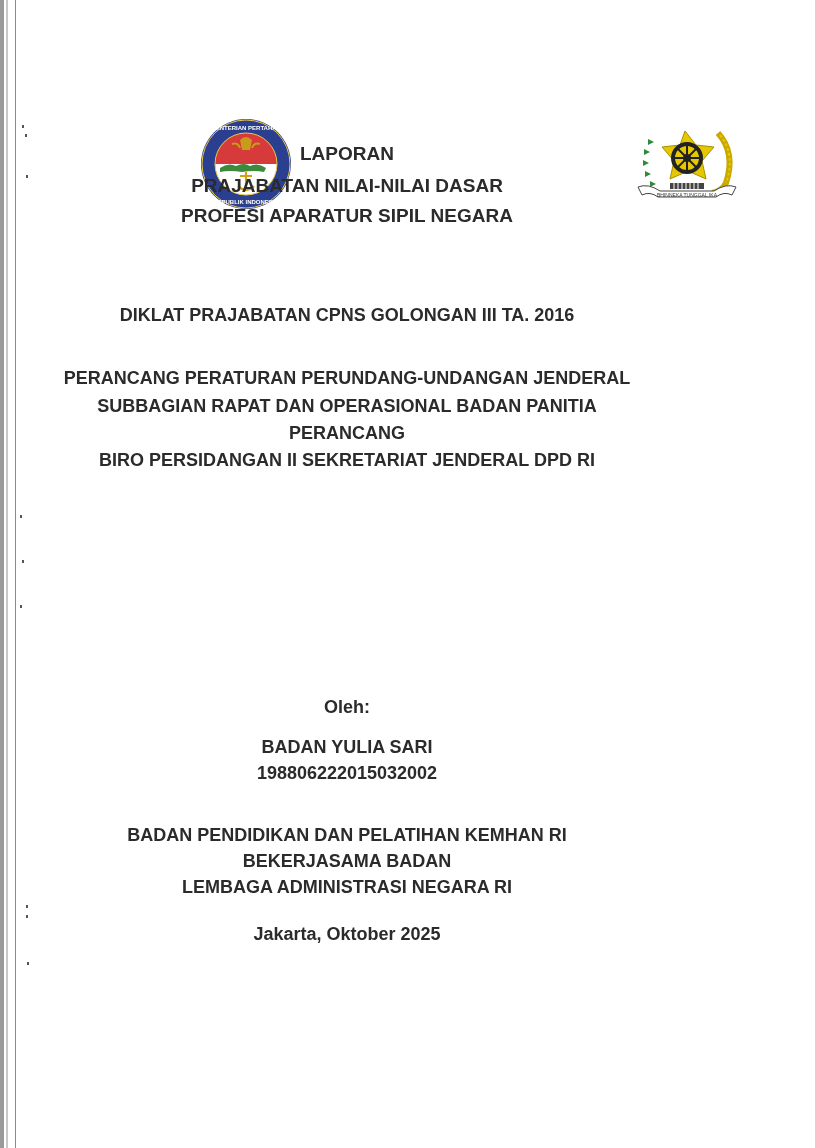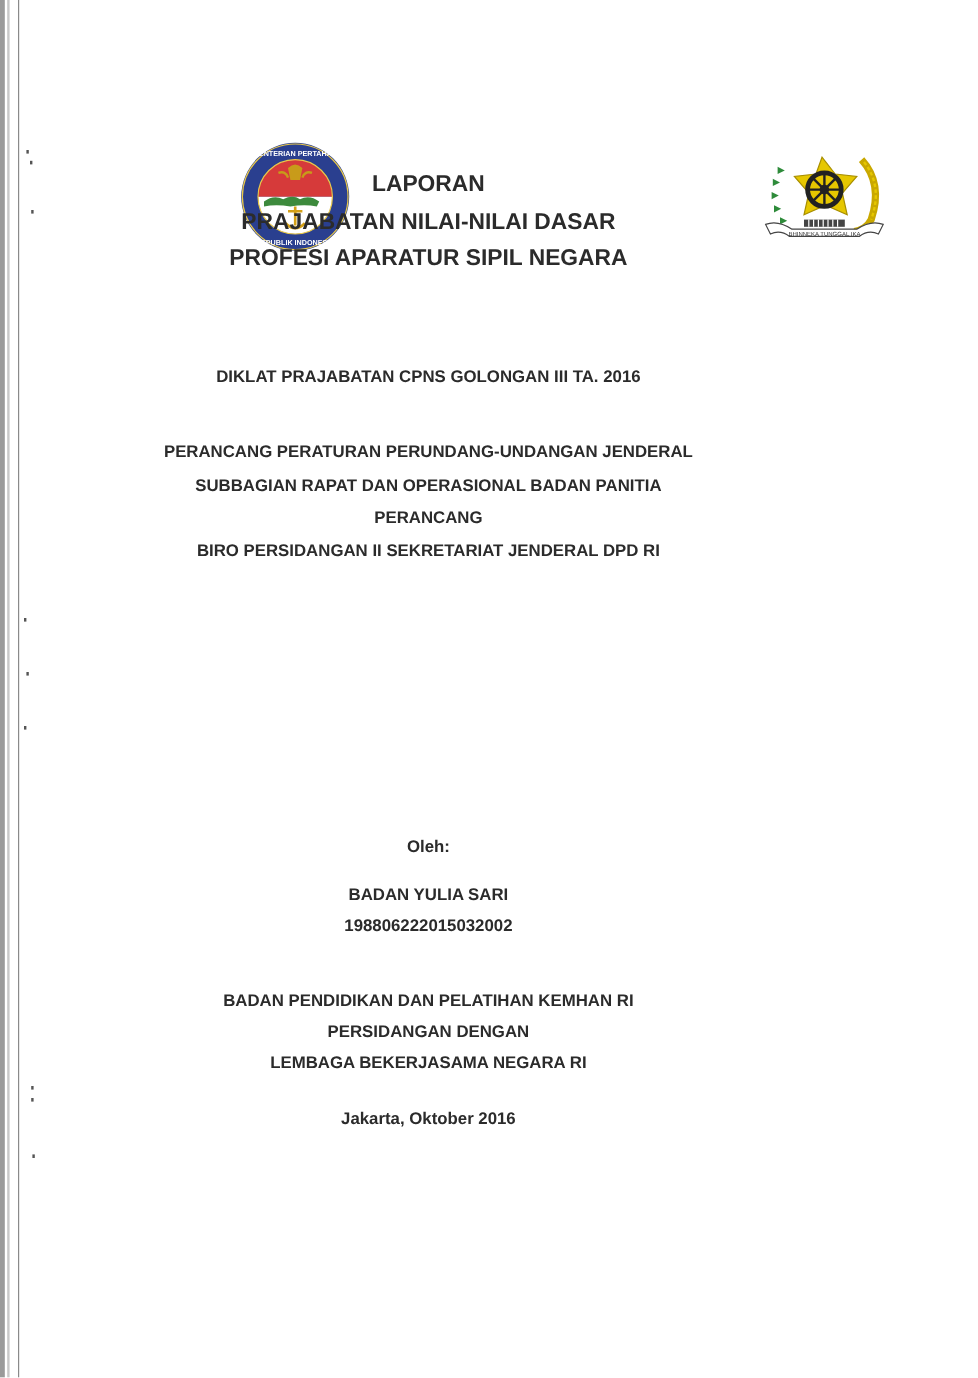--- a/index.html
+++ b/index.html
@@ -2,23 +2,23 @@
 <html><head>
 <meta charset="utf-8">
 <style>
   html, body { margin:0; padding:0; }
   body { width:815px; height:1148px; background:#ffffff; position:relative; overflow:hidden;
          font-family:"Liberation Sans", sans-serif; color:#2b2b2b; }
   .scan-edge { position:absolute; left:0; top:0; width:4px; height:1148px; background:#9a9a9a; }
   .scan-edge2 { position:absolute; left:6px; top:0; width:2px; height:1148px; background:#c8c8c8; }
   .scan-line { position:absolute; left:15px; top:0; width:1px; height:1148px; background:#8a8a8a; }
   .speck { position:absolute; width:2px; height:3px; background:#555; }
-  .t { position:absolute; left:14px; width:686px; text-align:center; font-weight:bold; white-space:nowrap; }
+  .t { position:absolute; left:4px; width:686px; text-align:center; font-weight:bold; white-space:nowrap; }
   .title { font-size:19px; }
-  .body { font-size:14px; }
+  .body { font-size:18px; }
   .logo { position:absolute; }
 </style>
 </head>
 <body>
 
 <div class="scan-edge"></div>
 <div class="scan-edge2"></div>
 <div class="scan-line"></div>
 <div class="speck" style="left:22px;top:125px"></div>
 <div class="speck" style="left:25px;top:134px"></div>
@@ -95,16 +95,16 @@
 <div class="t body" style="top:368px">PERANCANG PERATURAN PERUNDANG-UNDANGAN JENDERAL</div>
 <div class="t body" style="top:396px">SUBBAGIAN RAPAT DAN OPERASIONAL BADAN PANITIA</div>
 <div class="t body" style="top:423px">PERANCANG</div>
 <div class="t body" style="top:450px">BIRO PERSIDANGAN II SEKRETARIAT JENDERAL DPD RI</div>
 
 <div class="t body" style="top:697px">Oleh:</div>
 <div class="t body" style="top:737px">BADAN YULIA SARI</div>
 <div class="t body" style="top:763px">198806222015032002</div>
 
 <div class="t body" style="top:825px">BADAN PENDIDIKAN DAN PELATIHAN KEMHAN RI</div>
-<div class="t body" style="top:851px">PERSIDANGAN DENGAN</div>
-<div class="t body" style="top:877px">LEMBAGA BEKERJASAMA NEGARA RI</div>
+<div class="t body" style="top:851px">BEKERJASAMA BADAN</div>
+<div class="t body" style="top:877px">LEMBAGA ADMINISTRASI NEGARA RI</div>
 
-<div class="t body" style="top:924px">Jakarta, Oktober 2016</div>
+<div class="t body" style="top:924px">Jakarta, Oktober 2025</div>
 
 </body></html>

